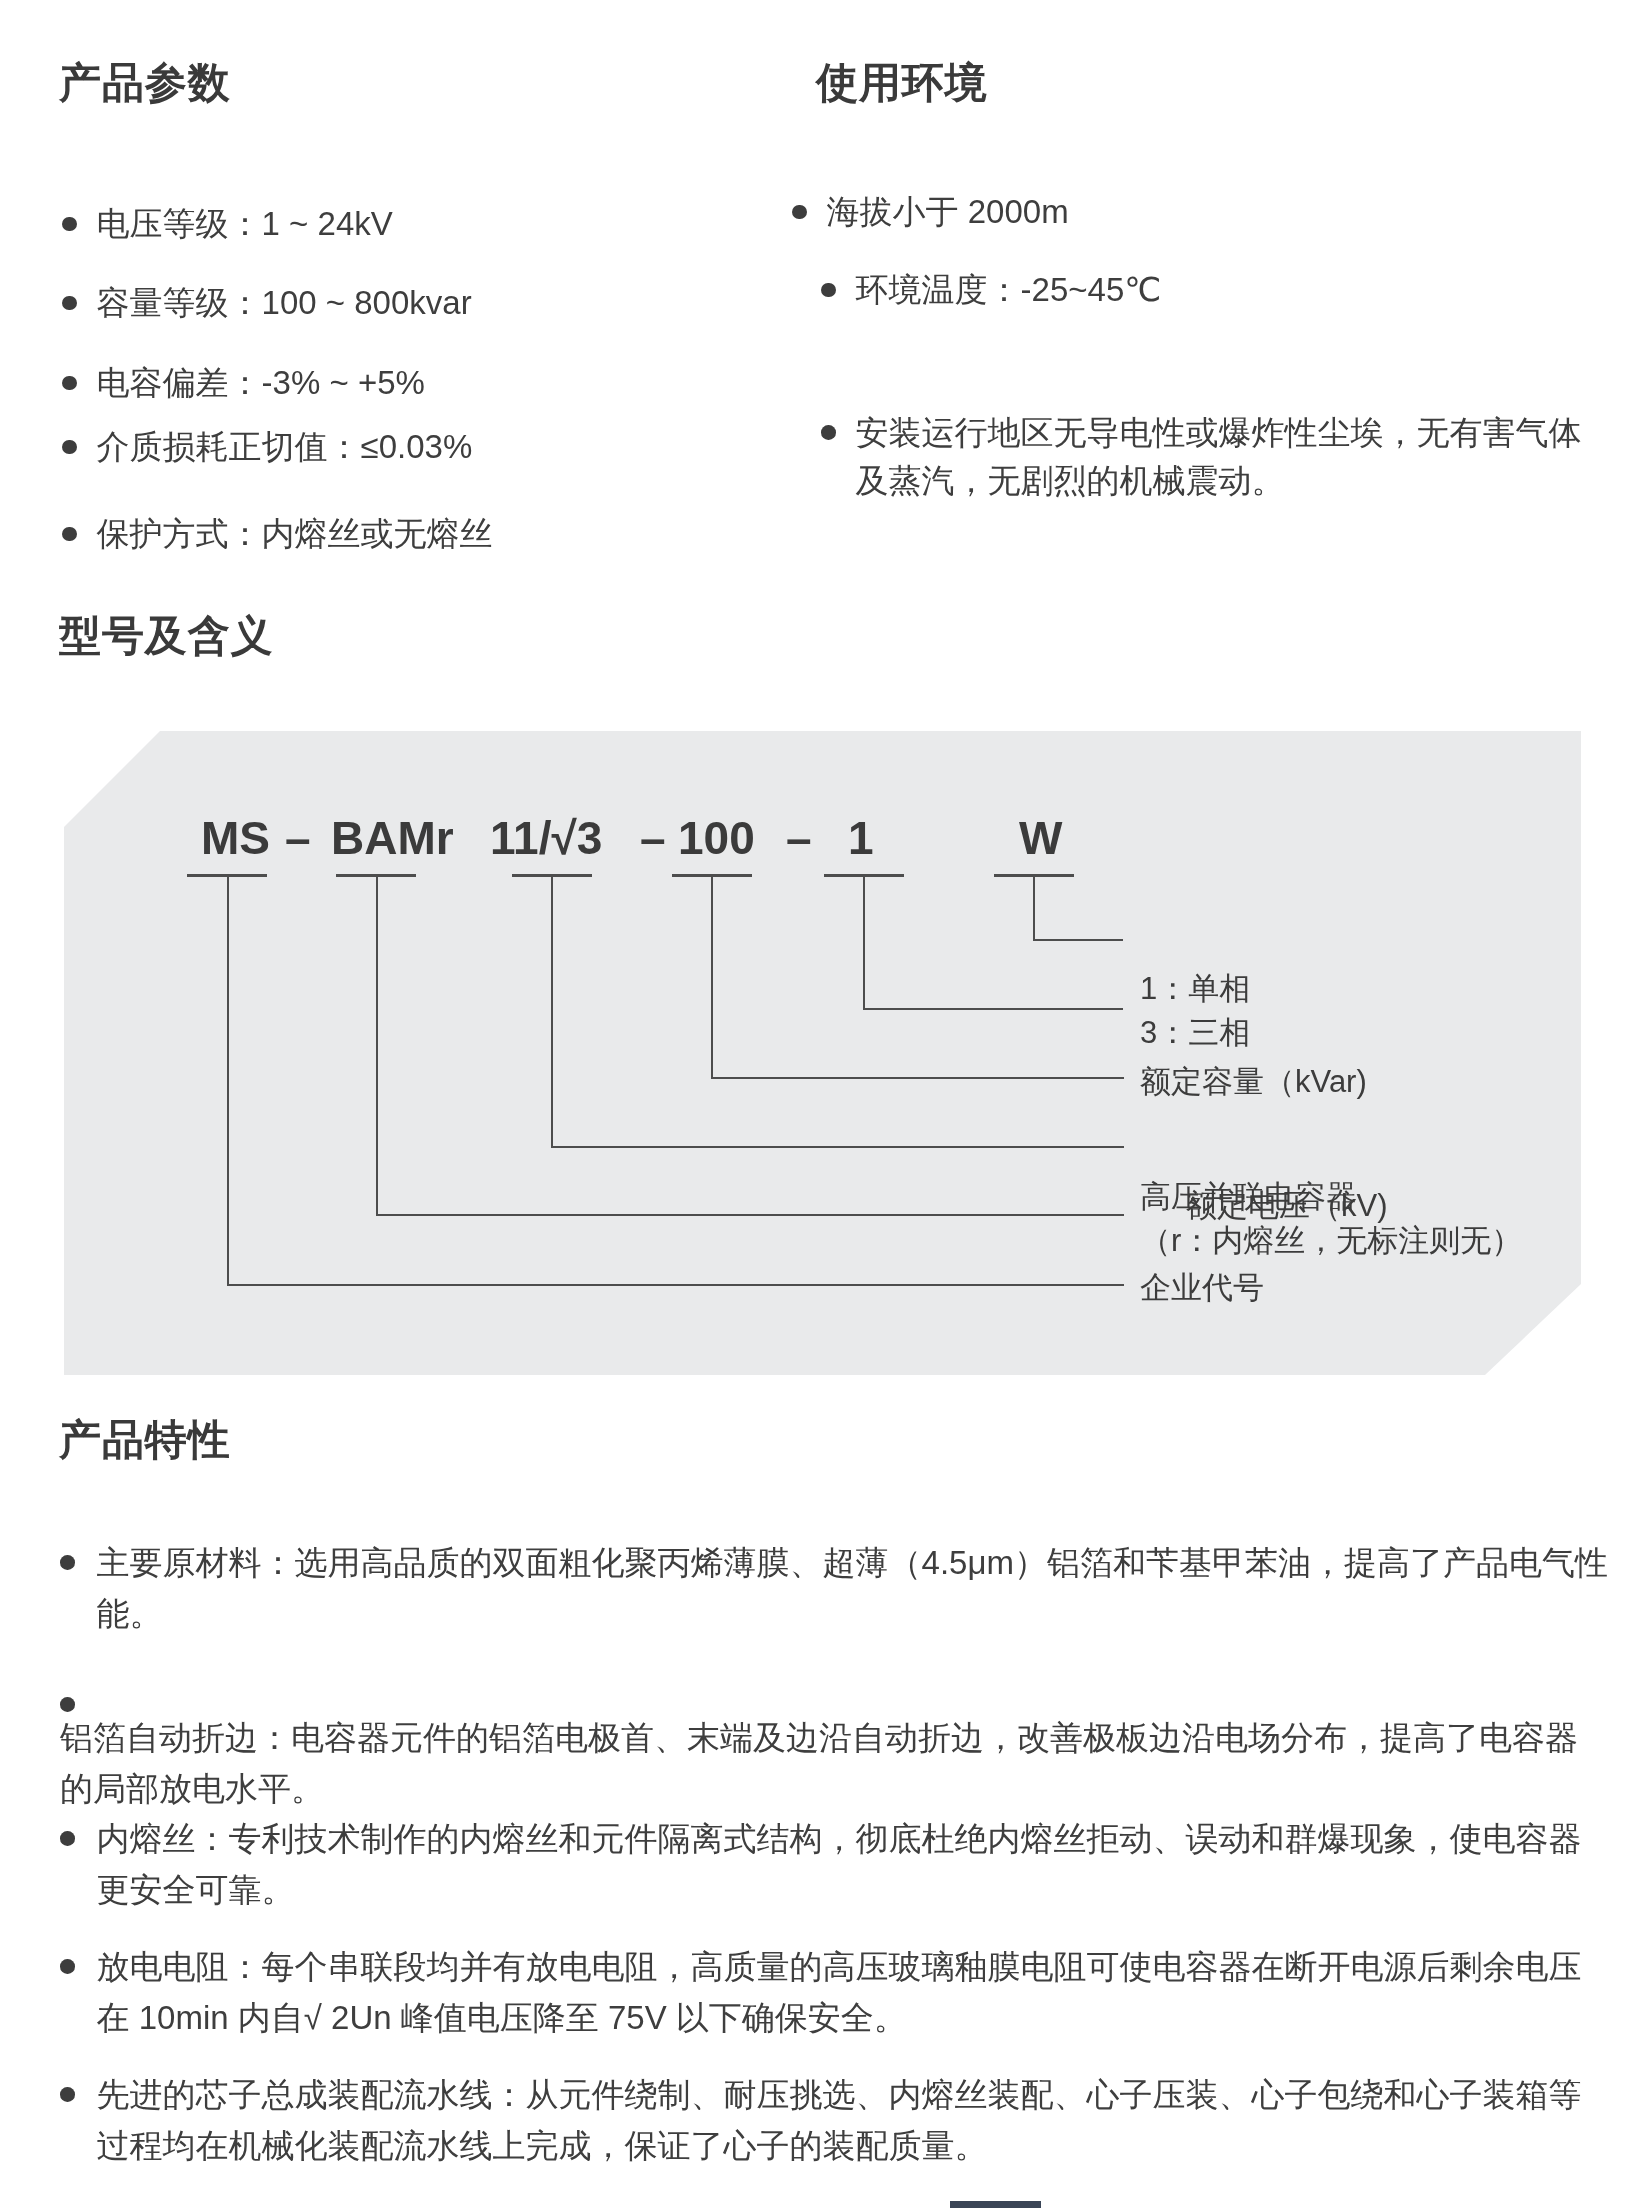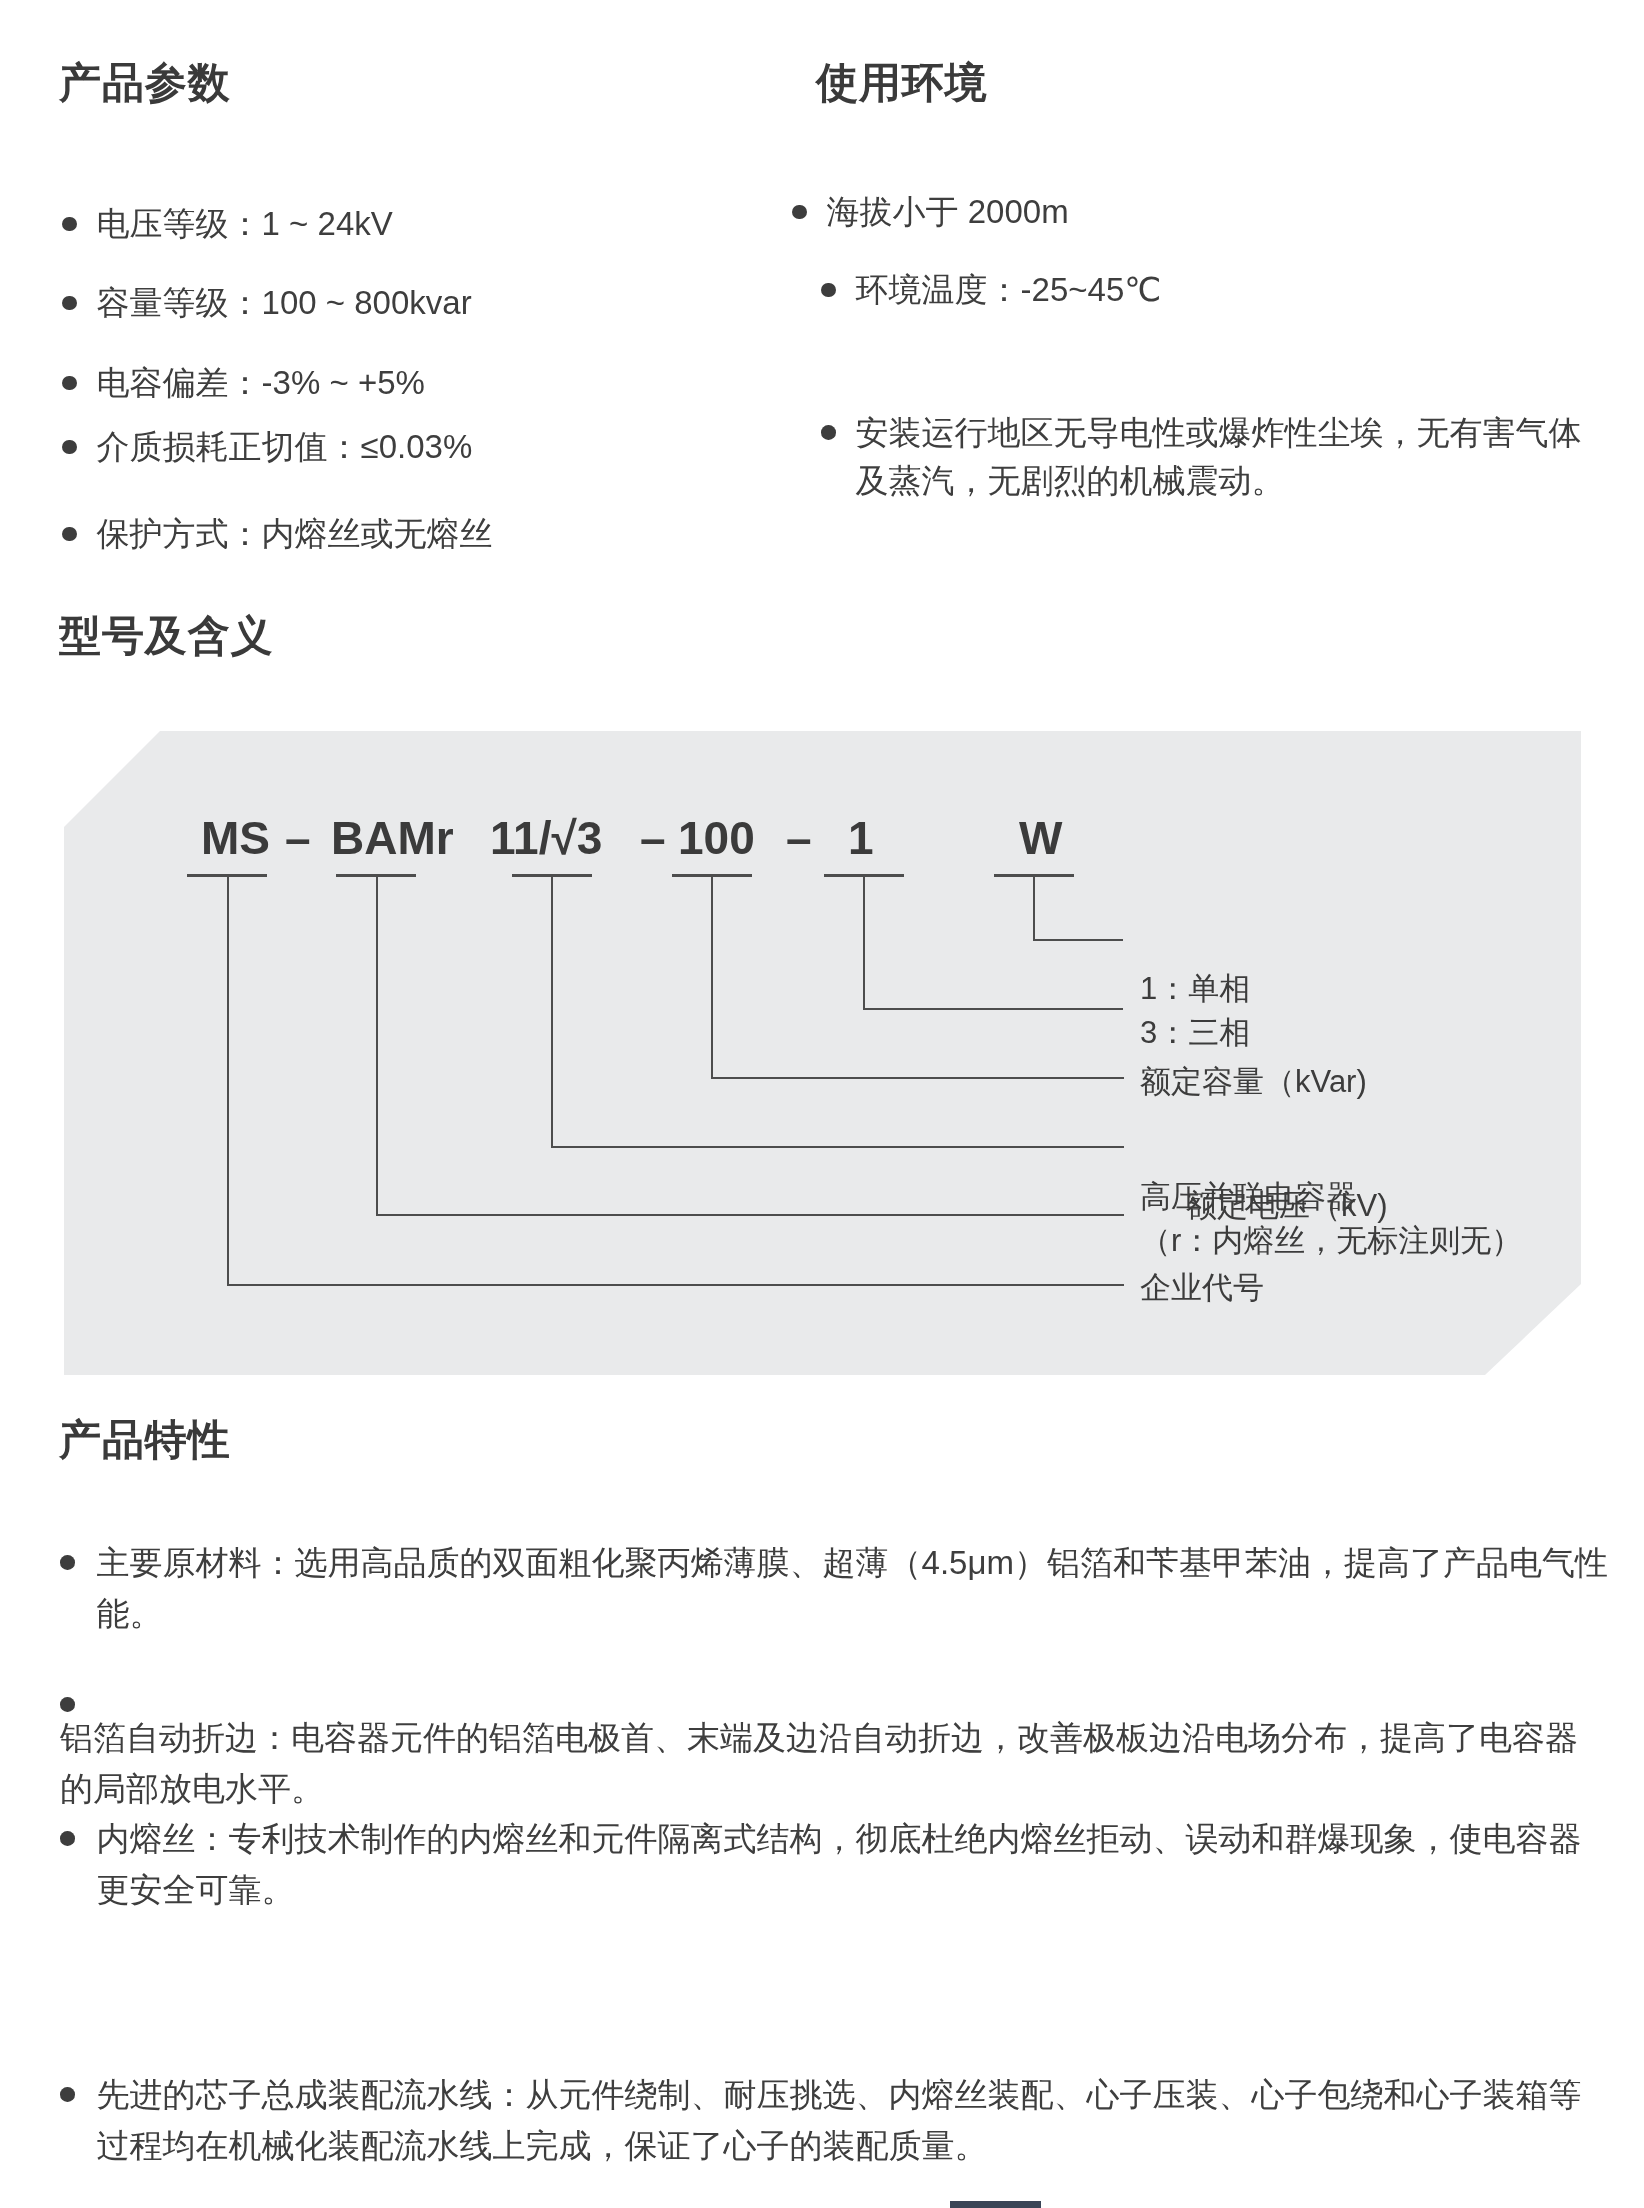--- a/index.html
+++ b/index.html
@@ -173,20 +173,24 @@
     <span class="f-text">主要原材料：选用高品质的双面粗化聚丙烯薄膜、超薄（4.5μm）铝箔和苄基甲苯油，提高了产品电气性能。</span>
   </div>
   <div class="feature-row" style="top:1679px;flex-direction:column;">
     <span class="dot"></span>
     <span class="f-text">铝箔自动折边：电容器元件的铝箔电极首、末端及边沿自动折边，改善极板边沿电场分布，提高了电容器的局部放电水平。</span>
   </div>
   <div class="feature-row" style="top:1813px;">
     <span class="dot"></span>
     <span class="f-text">内熔丝：专利技术制作的内熔丝和元件隔离式结构，彻底杜绝内熔丝拒动、误动和群爆现象，使电容器更安全可靠。</span>
   </div>
+  <div class="feature-row" style="top:1941px;">
+    <span class="dot"></span>
+    <span class="f-text">放电电阻：每个串联段均并有放电电阻，高质量的高压玻璃釉膜电阻可使电容器在断开电源后剩余电压在 10min 内自√ 2Un 峰值电压降至 75V 以下确保安全。</span>
+  </div>
   <div class="feature-row" style="top:2069px;">
     <span class="dot"></span>
     <span class="f-text">先进的芯子总成装配流水线：从元件绕制、耐压挑选、内熔丝装配、心子压装、心子包绕和心子装箱等过程均在机械化装配流水线上完成，保证了心子的装配质量。</span>
   </div>
 
   <div class="footer-marker"></div>
 
 </div>
 
 

